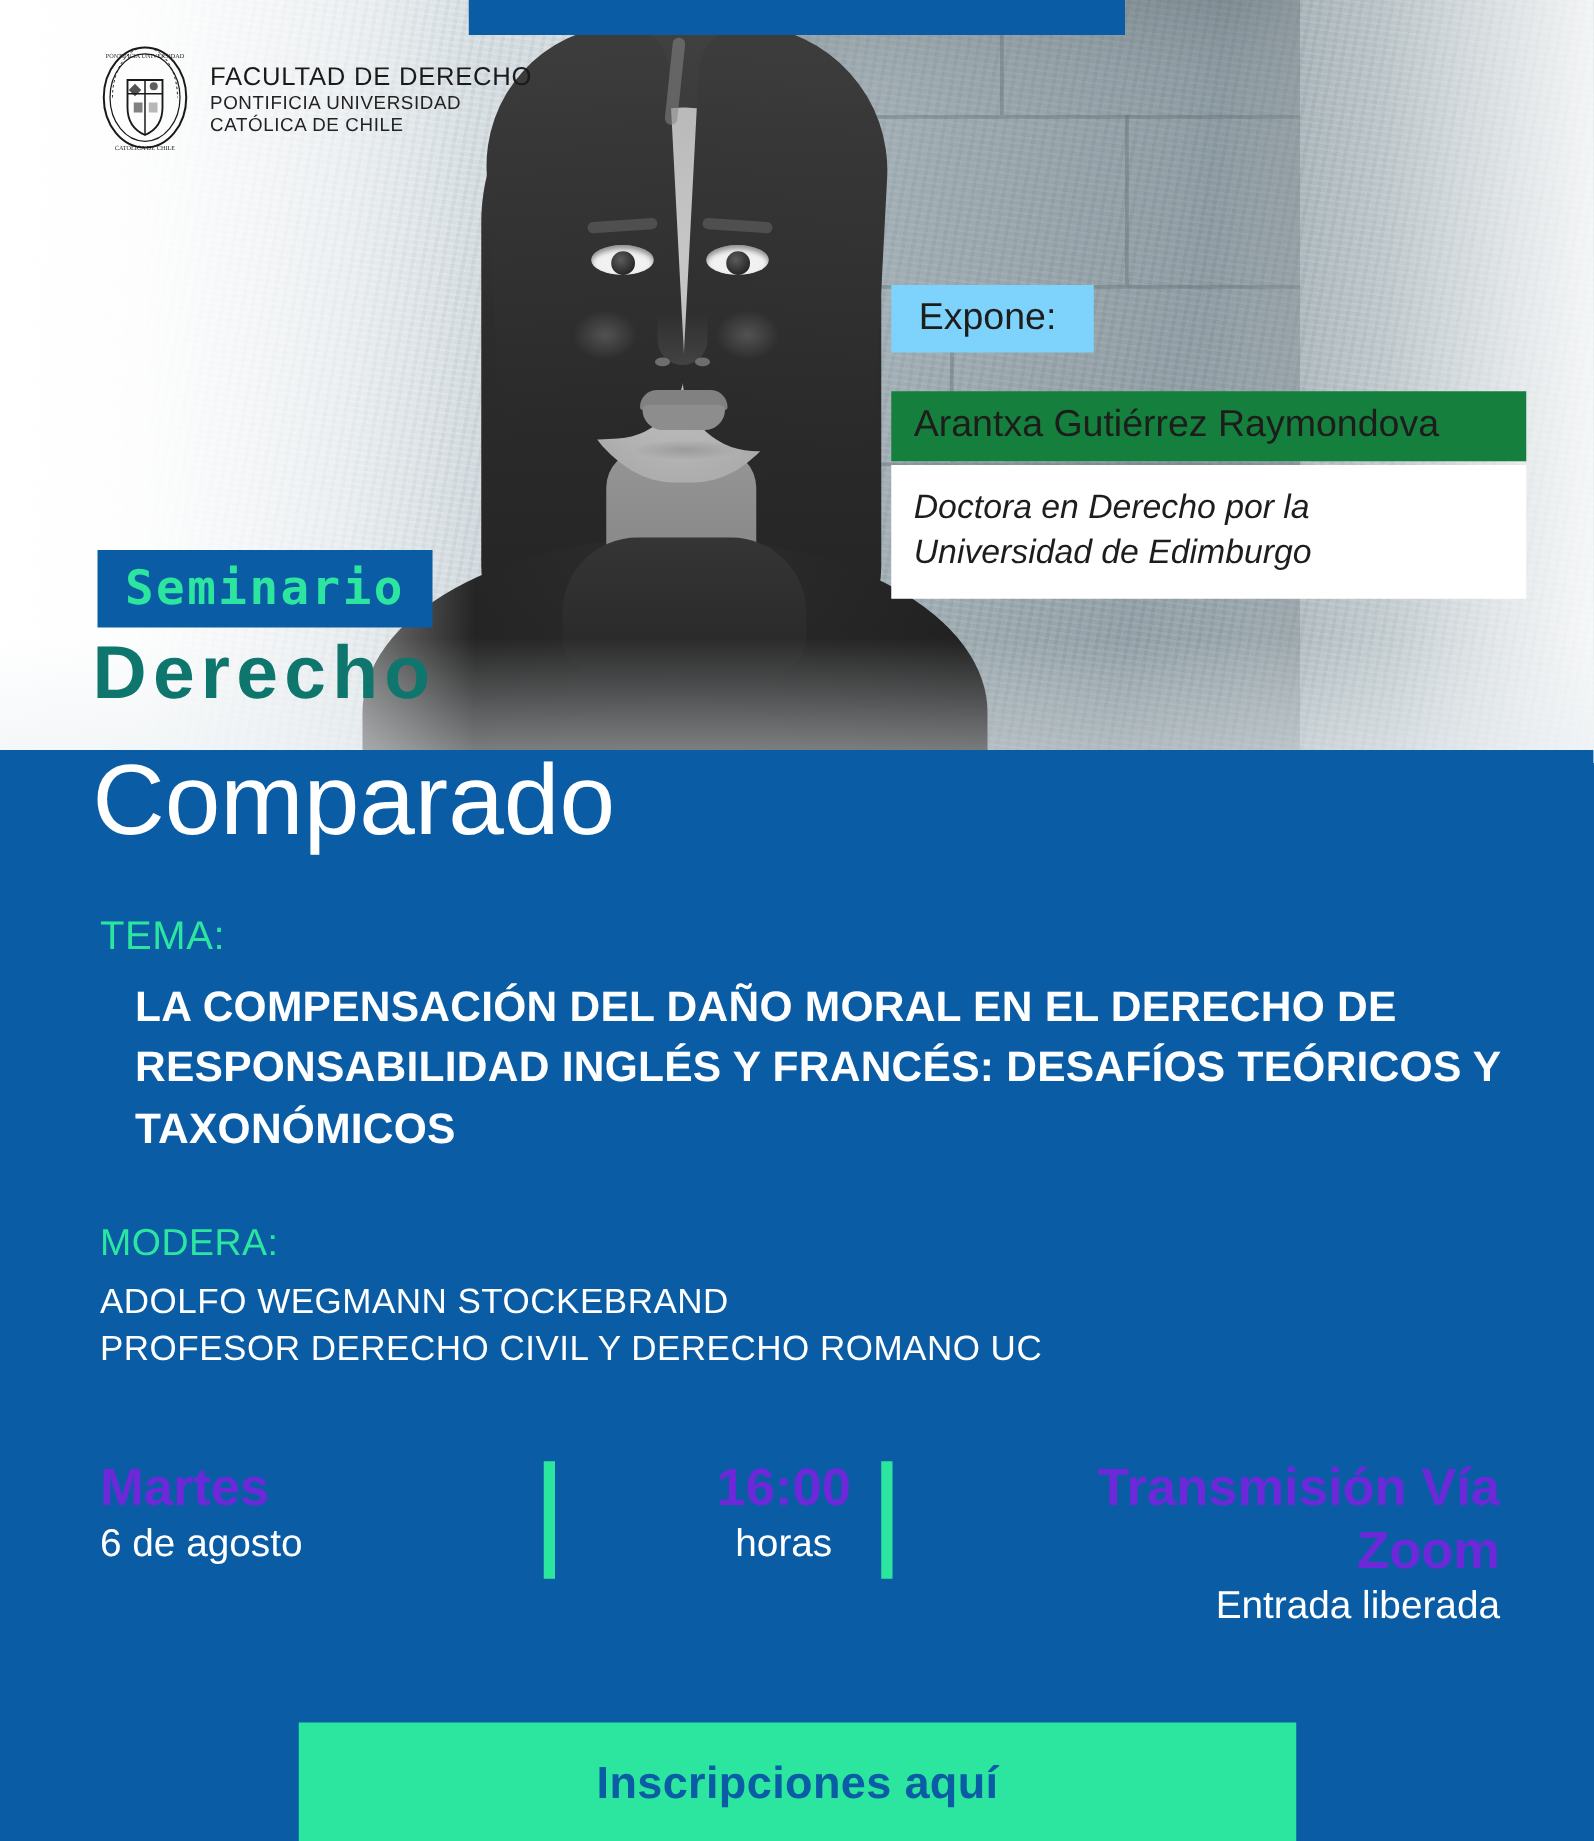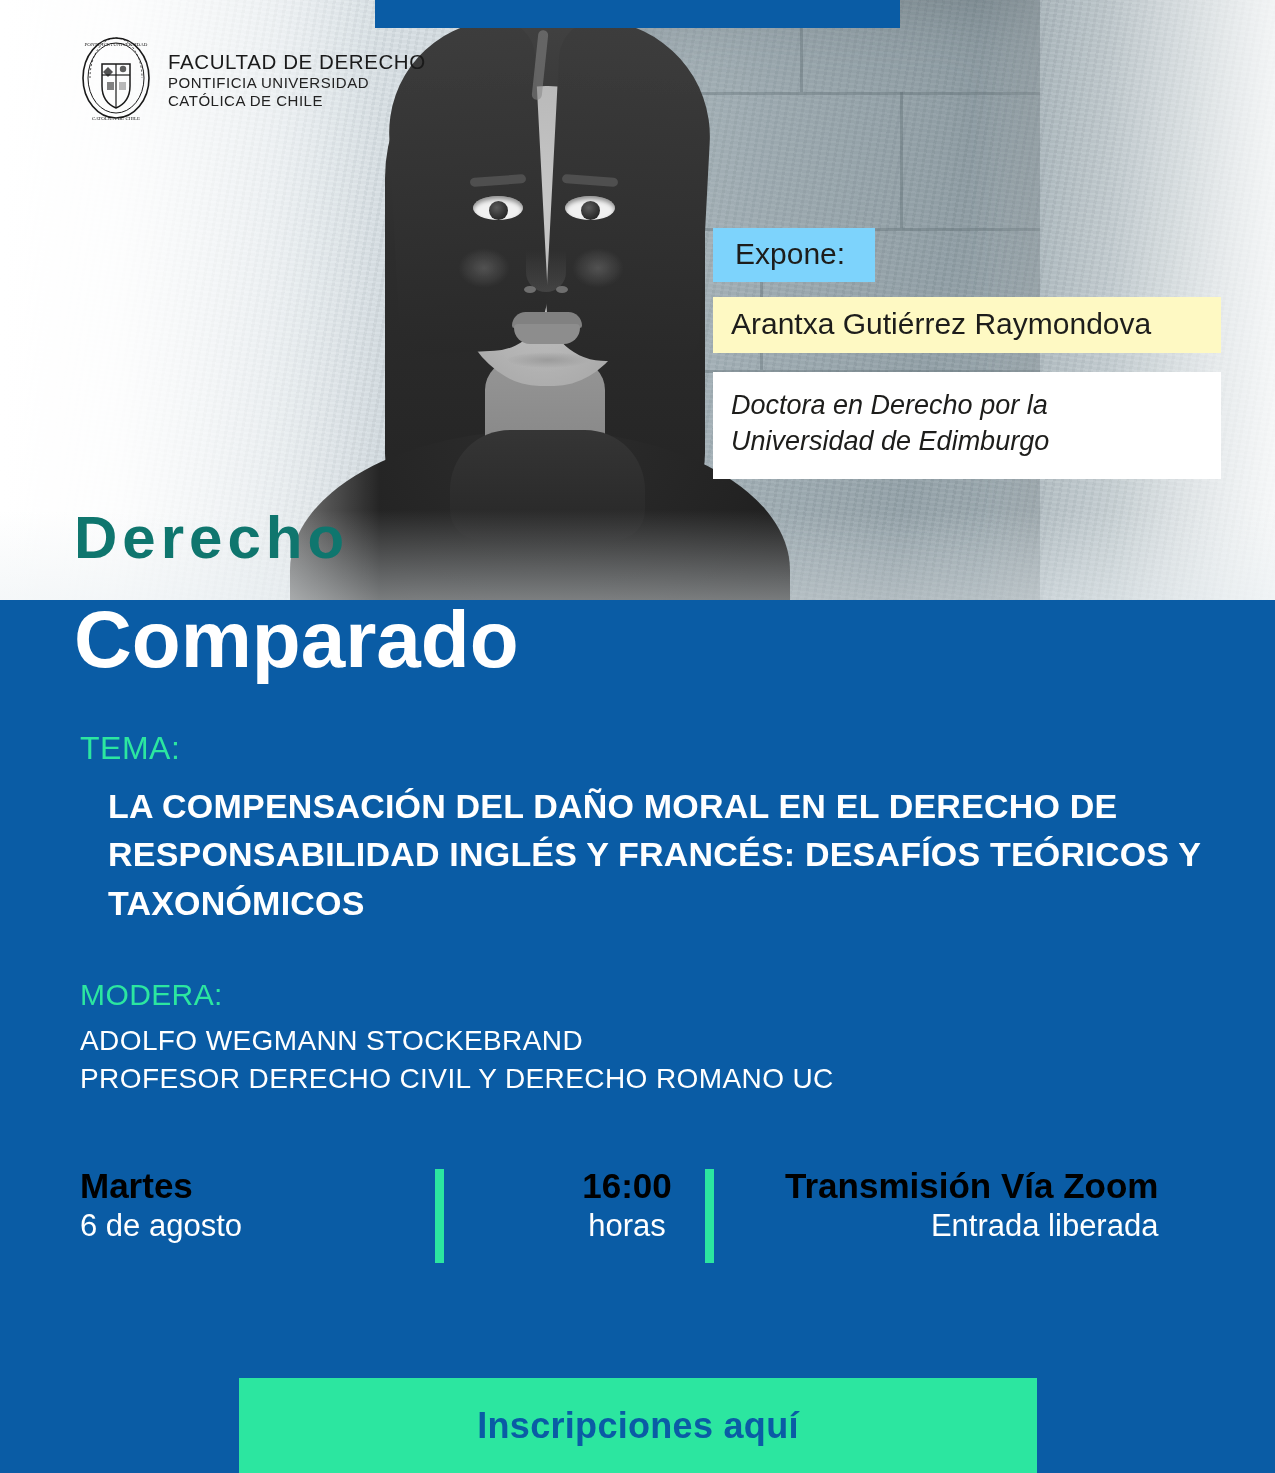--- a/index.html
+++ b/index.html
@@ -241,23 +241,23 @@
     position: absolute;
     left: 713px; top: 228px;
     background: #7dd3fc;
     padding: 9px 30px 11px 22px;
   }
   .expone-box span {
     font-size: 30px; color: #1d1d1b;
   }
   .speaker-box {
     position: absolute;
-    left: 713px; top: 297px;
+    left: 713px; top: 313px;
     width: 508px;
-    background: #fef9c3;
+    background: #15803d;
     padding: 10px 18px 12px 18px;
   }
   .speaker-box span {
     font-size: 30px; color: #1d1d1b;
   }
   .speaker-sub-box {
     position: absolute;
     left: 713px; top: 372px;
     width: 508px;
     background: #ffffff;
@@ -299,21 +299,21 @@
     font-size: 60px;
     font-weight: bold;
     color: #0f766e;
     letter-spacing: 5px;
     line-height: 1;
   }
   .title-2 {
     position: absolute;
     left: 74px; top: 600px;
     font-size: 80px;
-    font-weight: bold;
+    font-weight: normal;
     color: #ffffff;
     letter-spacing: 0px;
     line-height: 1;
   }
 
   
   .tema-label {
     position: absolute;
     left: 80px; top: 730px;
     font-size: 32px;
@@ -357,23 +357,23 @@
 
   
   .info-row {
     position: absolute;
     left: 80px; top: 1165px;
     width: 1120px;
     height: 100px;
   }
   .info-col { position: absolute; top: 0; }
   .info-col .big {
-    font-size: 35px;
+    font-size: 42px;
     font-weight: bold;
-    color: #000000;
+    color: #6d28d9;
     line-height: 1.18;
   }
   .info-col .small {
     font-size: 31px;
     color: #ffffff;
     line-height: 1.3;
   }
   .col-day { left: 0; }
   .col-time { left: 452px; text-align: center; width: 190px; }
   .col-zoom { left: 705px; text-align: right; }
@@ -482,20 +482,23 @@
   <div class="speaker-box">
     <span>Arantxa Gutiérrez Raymondova</span>
   </div>
   <div class="speaker-sub-box">
     <span>Doctora en Derecho por la</span>
     <span>Universidad de Edimburgo</span>
   </div>
 
   <div class="blue-body"></div>
 
+  <div class="seminario-tag">
+    <span>Seminario</span>
+  </div>
   <div class="title-1">Derecho</div>
   <div class="title-2">Comparado</div>
 
   <div class="tema-label">TEMA:</div>
   <div class="tema-text">LA COMPENSACIÓN DEL DAÑO MORAL EN EL DERECHO DE RESPONSABILIDAD INGLÉS Y FRANCÉS: DESAFÍOS TEÓRICOS Y TAXONÓMICOS</div>
 
   <div class="modera-label">MODERA:</div>
   <div class="modera-name">ADOLFO WEGMANN STOCKEBRAND</div>
   <div class="modera-role">PROFESOR DERECHO CIVIL Y DERECHO ROMANO UC</div>
 

